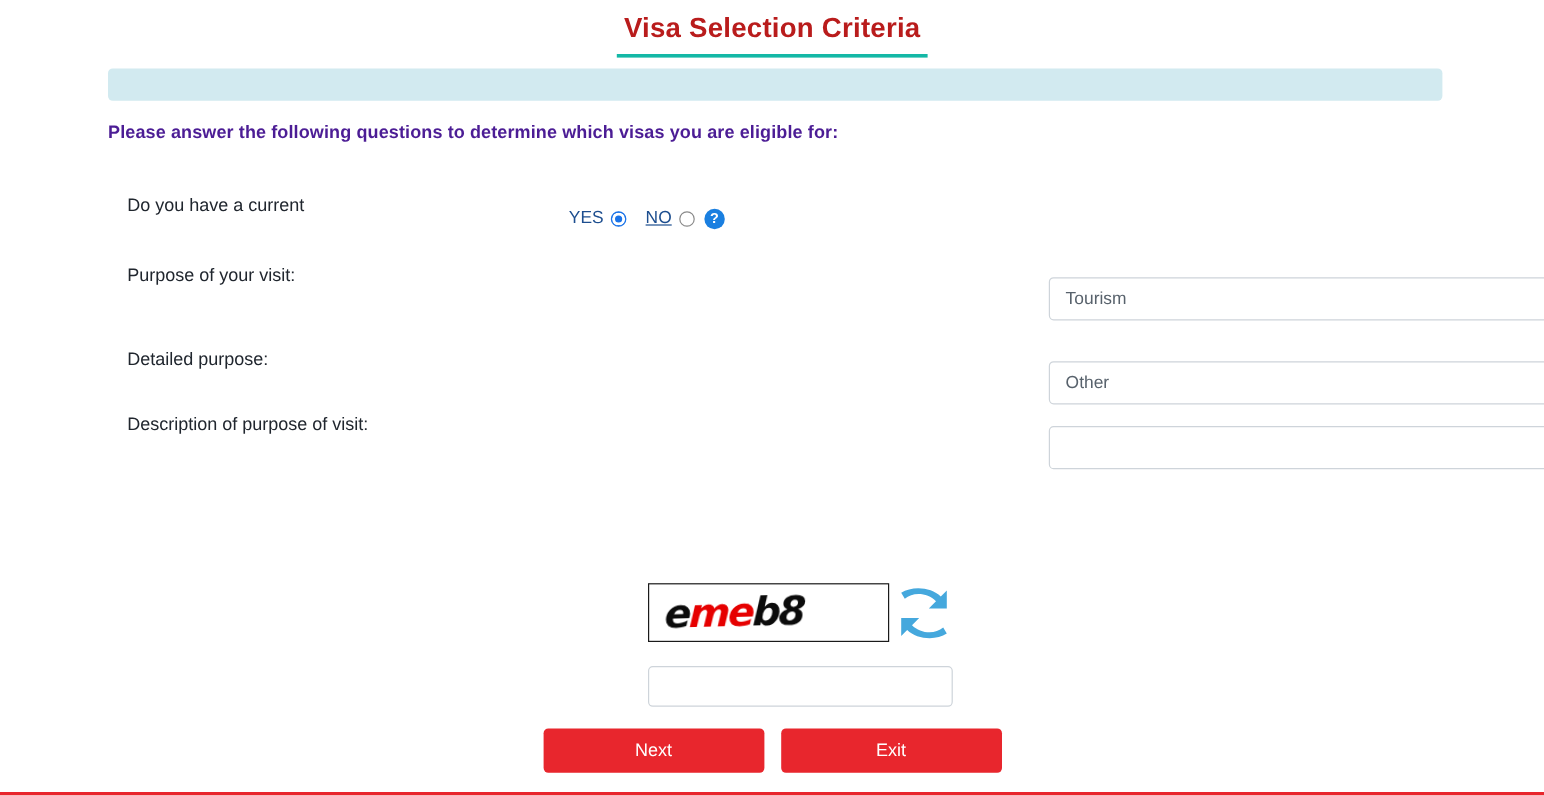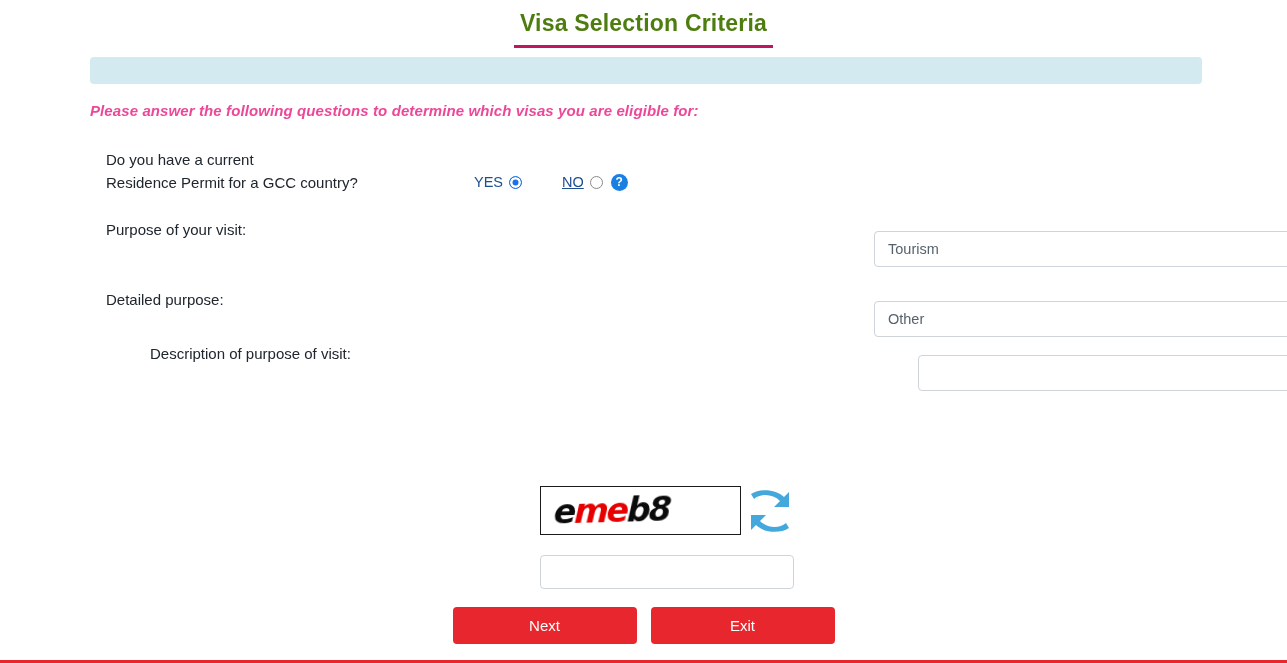--- a/index.html
+++ b/index.html
@@ -21,45 +21,44 @@
   
   .title-wrap {
     position: absolute;
     top: 10px; left: 0; width: 1287px;
     text-align: center;
   }
   .page-title {
     display: inline-block;
     font-size: 23px;
     font-weight: 600;
-    color: #4d7c0f;
+    color: #b91c1c;
     letter-spacing: .2px;
     padding: 0 6px 9px 6px;
-    border-bottom: 3px solid #be185d;
+    border-bottom: 3px solid #14b8a6;
     line-height: 26px;
   }
 
   
   .info-bar {
     position: absolute;
     left: 90px; top: 57px;
     width: 1112px; height: 27px;
     background: #d2eaf0;
     border-radius: 4px;
   }
 
   
   .intro {
     position: absolute;
     left: 90px; top: 102px;
     font-size: 15px;
     font-weight: bold;
-    color: #ec4899;
+    color: #4c1d95;
     letter-spacing: .1px;
-    font-style: italic;
   }
 
   
   .form {
     position: absolute;
     left: 0; top: 140px;
     width: 1287px;
   }
   .row {
     position: relative;
@@ -90,21 +89,21 @@
     margin-left: 34px;
   }
   .radio-opt {
     display: inline-flex;
     align-items: center;
     gap: 6px;
     font-size: 14.5px;
     color: #1d4e8f;
     font-weight: 500;
   }
-  .radio-opt + .radio-opt { margin-left: 40px; text-decoration: underline; }
+  .radio-opt + .radio-opt { margin-left: 16px; text-decoration: underline; }
   .radio-dot {
     width: 13px; height: 13px;
     border-radius: 50%;
     border: 1px solid #8a8a8a;
     background: #fff;
     display: inline-block;
     position: relative;
     top: 1px;
   }
   .radio-dot.checked {
@@ -151,21 +150,21 @@
   .field-ctl.invalid {
     border: 2px solid #e8312b;
     box-shadow: 0 0 0 3px rgba(232,49,43,.30);
     line-height: 32px;
     color: #53606b;
   }
 
   .row-sel1 { height: 54px; }
   .row-sel2 { height: 54px; }
   .row-sel3 { height: 53px; margin-top: 16px; }
-  .row-desc { height: 53px; padding-left: 44px; }
+  .row-desc { height: 53px; }
   .row-nat  { height: 60px; }
 
   
   .captcha-area {
     position: absolute;
     left: 0; top: 486px;
     width: 1287px;
     height: 110px;
   }
   .captcha-img {
@@ -254,21 +253,20 @@
     <span></span>
   </div>
 
   <div class="intro">Please answer the following questions to determine which visas you are eligible for:</div>
 
   <div class="form">
 
     <div class="row row-radio">
       <div class="row-label">
         <div>Do you have a current</div>
-        <div>Residence Permit for a GCC country?</div>
       </div>
       <div class="row-field">
         <div class="radio-group">
           <label class="radio-opt">
             <span>YES</span>
             <span class="radio-dot checked"></span>
           </label>
           <label class="radio-opt">
             <span>NO</span>
             <span class="radio-dot"></span>

